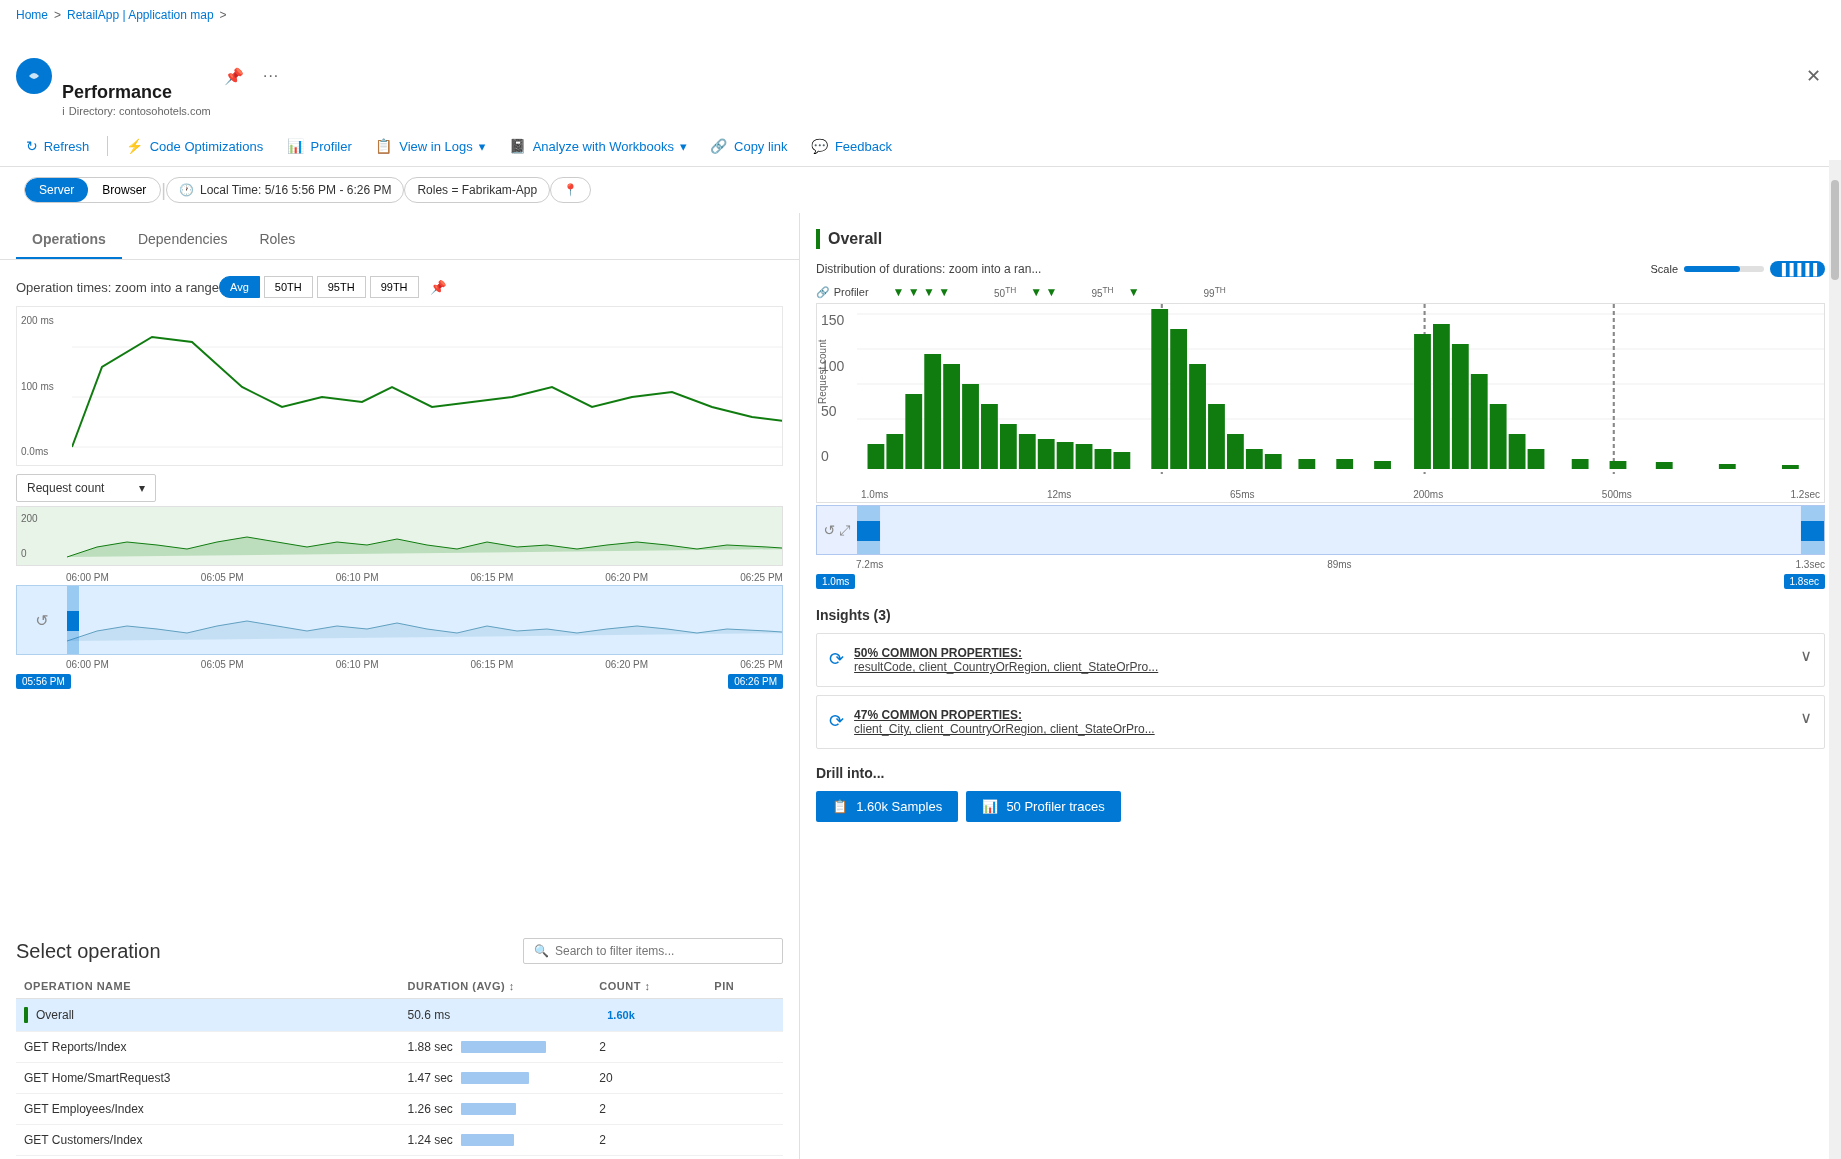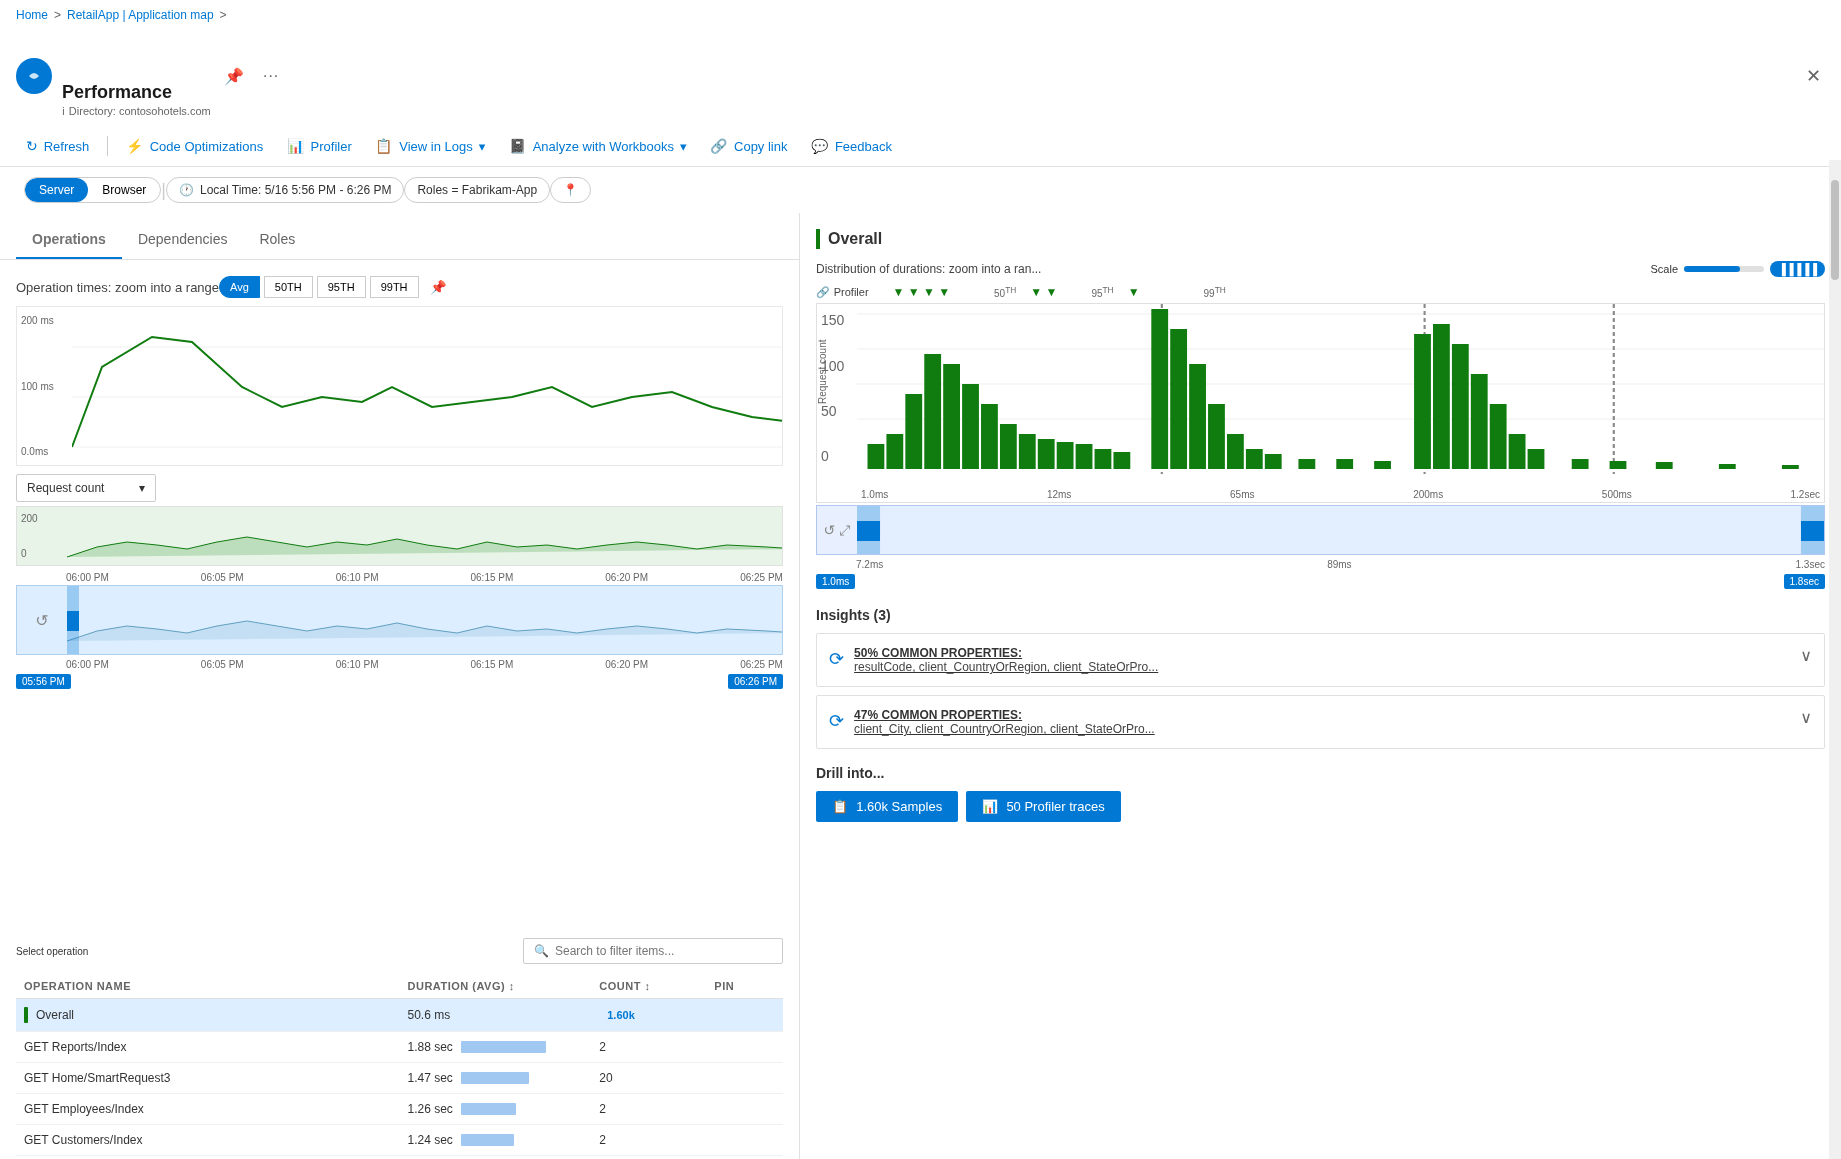--- a/index.html
+++ b/index.html
@@ -52,21 +52,21 @@
     .request-dropdown { display: flex; align-items: center; gap: 6px; padding: 6px 10px; border: 1px solid #ccc; background: white; cursor: pointer; font-size: 12px; border-radius: 2px; margin-bottom: 4px; width: 140px; }
 
     .mini-chart { height: 60px; background: #e8f4e8; border: 1px solid #e0e0e0; position: relative; overflow: hidden; margin-bottom: 4px; }
 
     .range-selector { height: 70px; background: #dceeff; border: 1px solid #b0d0f0; position: relative; overflow: hidden; margin-bottom: 2px; }
     .range-endpoints { display: flex; justify-content: space-between; padding: 0 10px; margin-top: 2px; }
     .range-end-label { background: #0078d4; color: white; font-size: 10px; padding: 2px 6px; border-radius: 2px; }
 
     .select-operation { padding: 12px 16px 6px; }
     .select-op-header { display: flex; align-items: center; justify-content: space-between; margin-bottom: 10px; }
-    .select-op-title { font-size: 10px; font-weight: 500; }
+    .select-op-title { font-size: 20px; font-weight: 500; }
     .search-box { display: flex; align-items: center; gap: 6px; border: 1px solid #ccc; border-radius: 2px; padding: 5px 10px; width: 260px; font-size: 12px; color: #999; }
 
     .ops-table { width: 100%; border-collapse: collapse; }
     .ops-table th { text-align: left; font-size: 11px; font-weight: 600; color: #666; padding: 6px 8px; border-bottom: 1px solid #e0e0e0; text-transform: uppercase; letter-spacing: 0.5px; }
     .ops-table td { padding: 8px 8px; border-bottom: 1px solid #f0f0f0; font-size: 12px; }
     .ops-table tr.selected td { background: #dceeff; }
     .op-name-cell { display: flex; align-items: center; gap: 8px; }
     .op-color-bar { width: 4px; height: 16px; background: #107c10; border-radius: 1px; }
     .duration-bar-cell { display: flex; align-items: center; gap: 8px; }
     .duration-bar { height: 12px; background: #a0c8f0; border-radius: 1px; }

